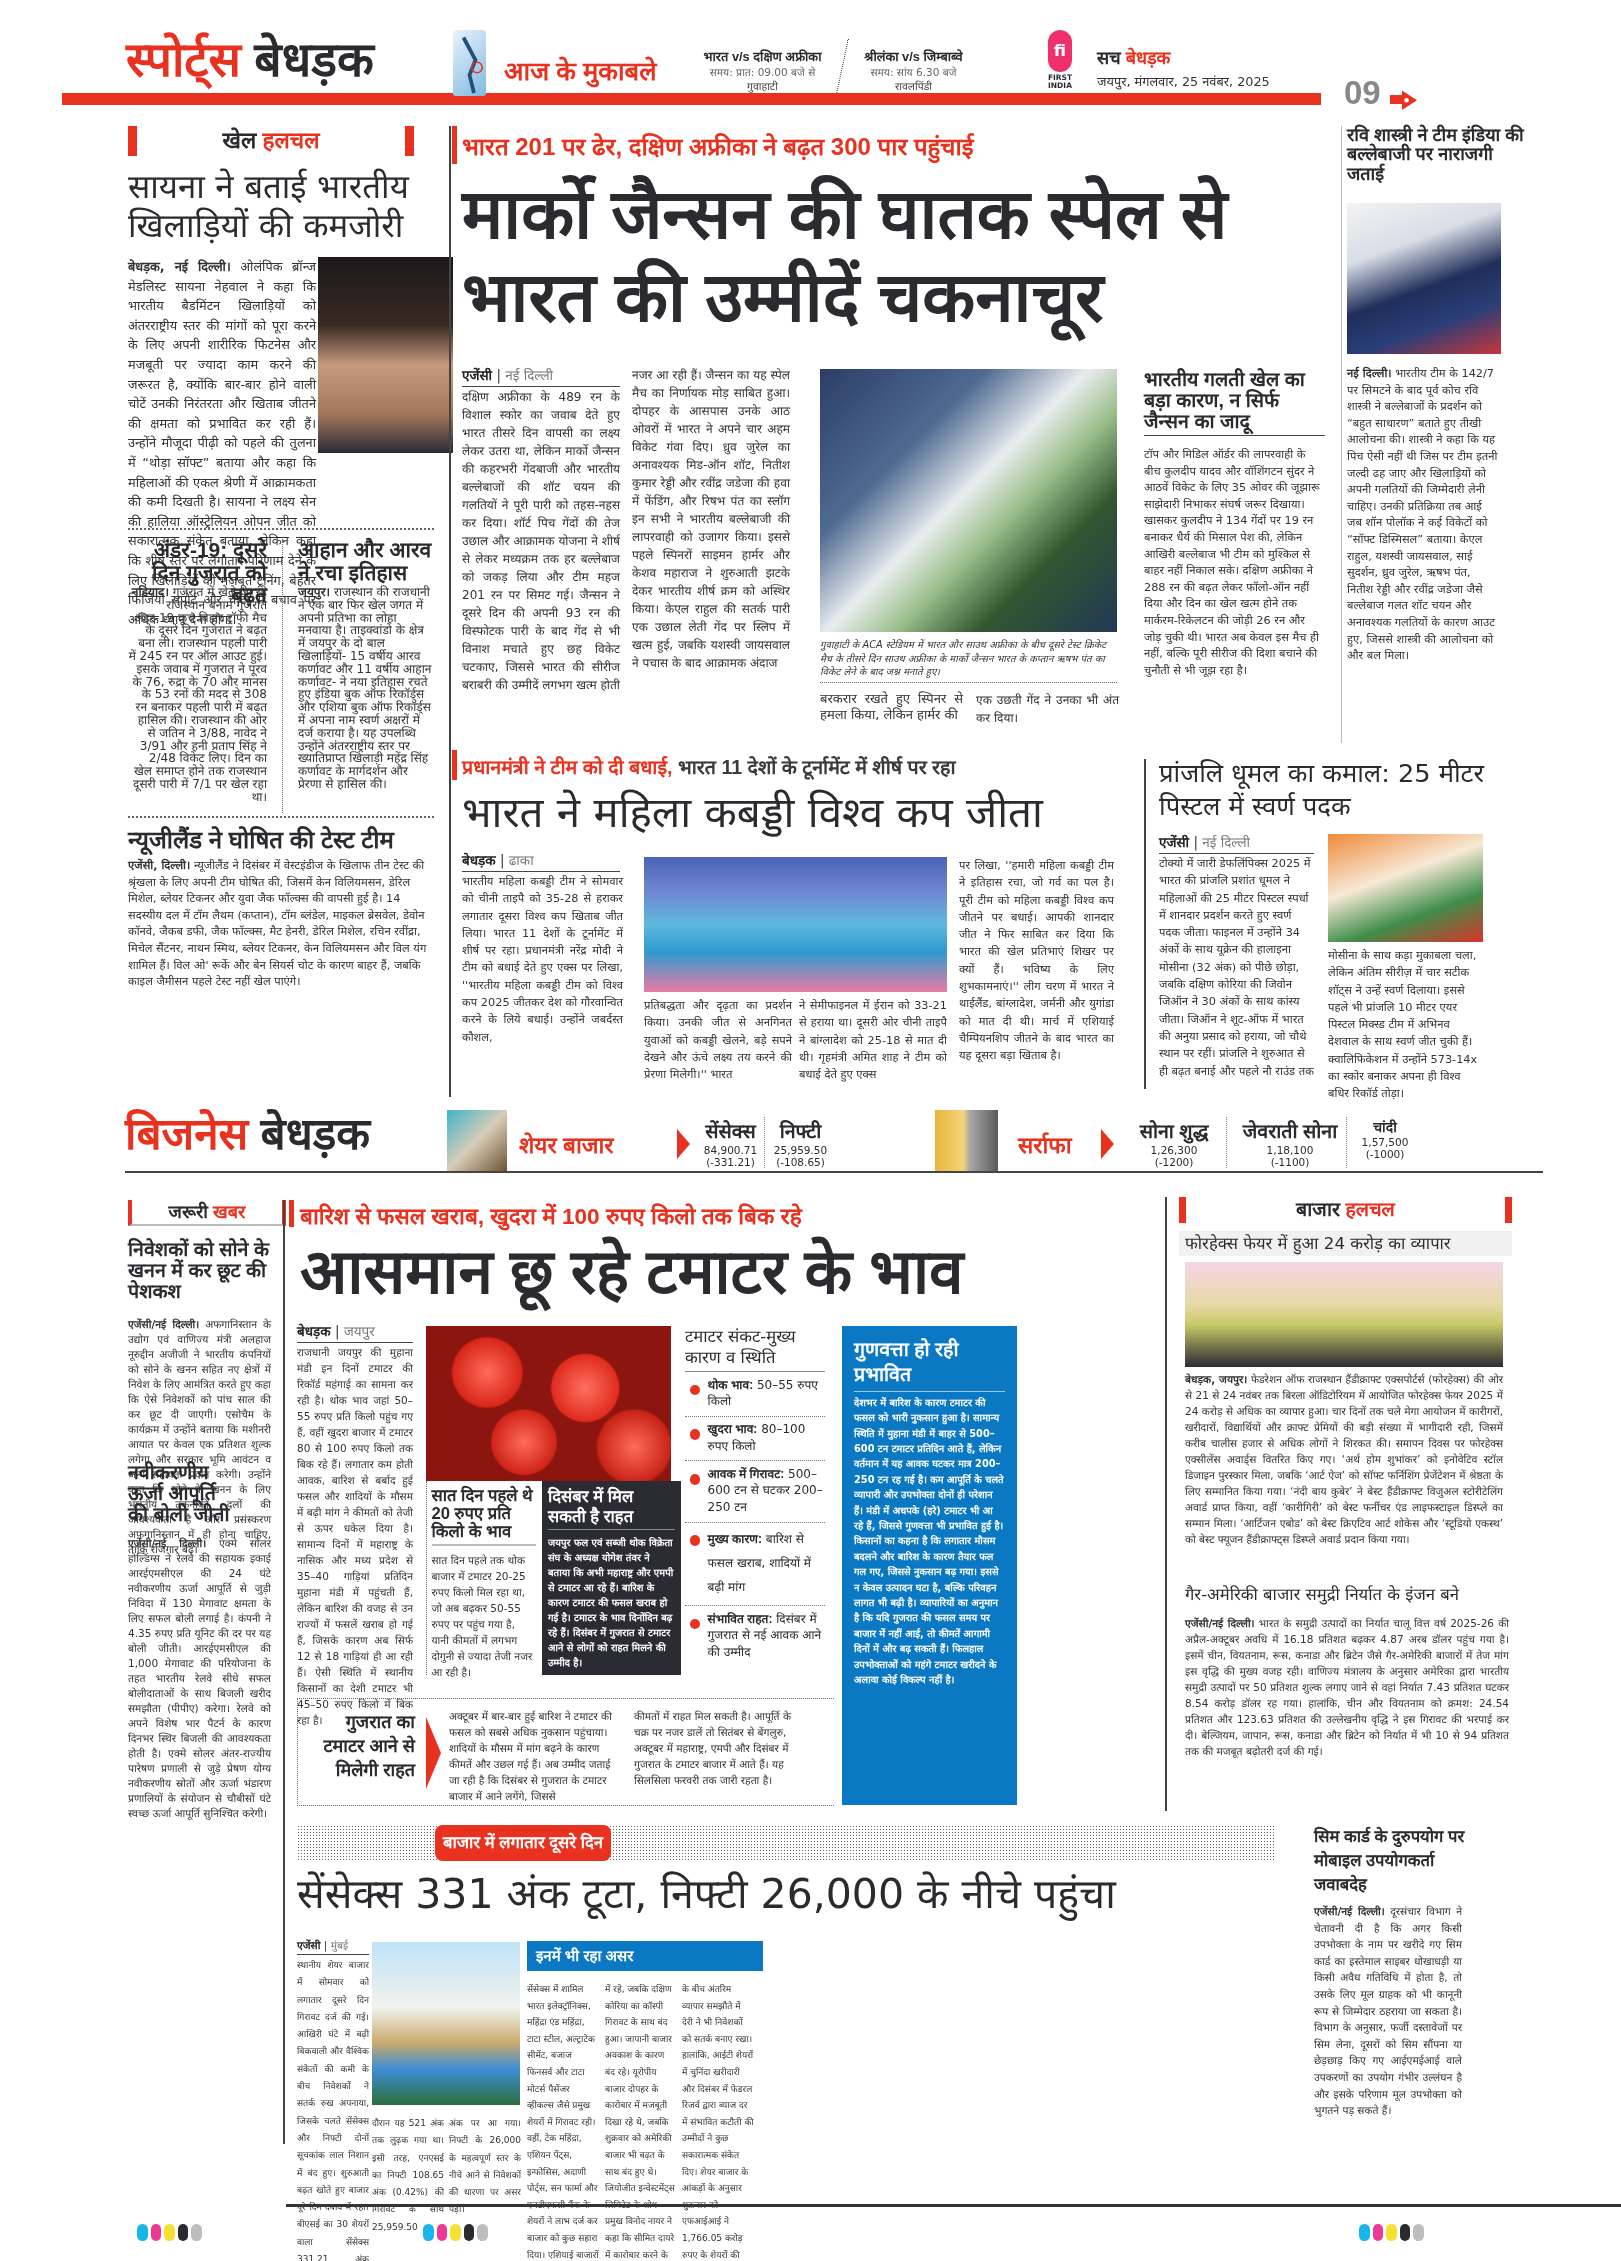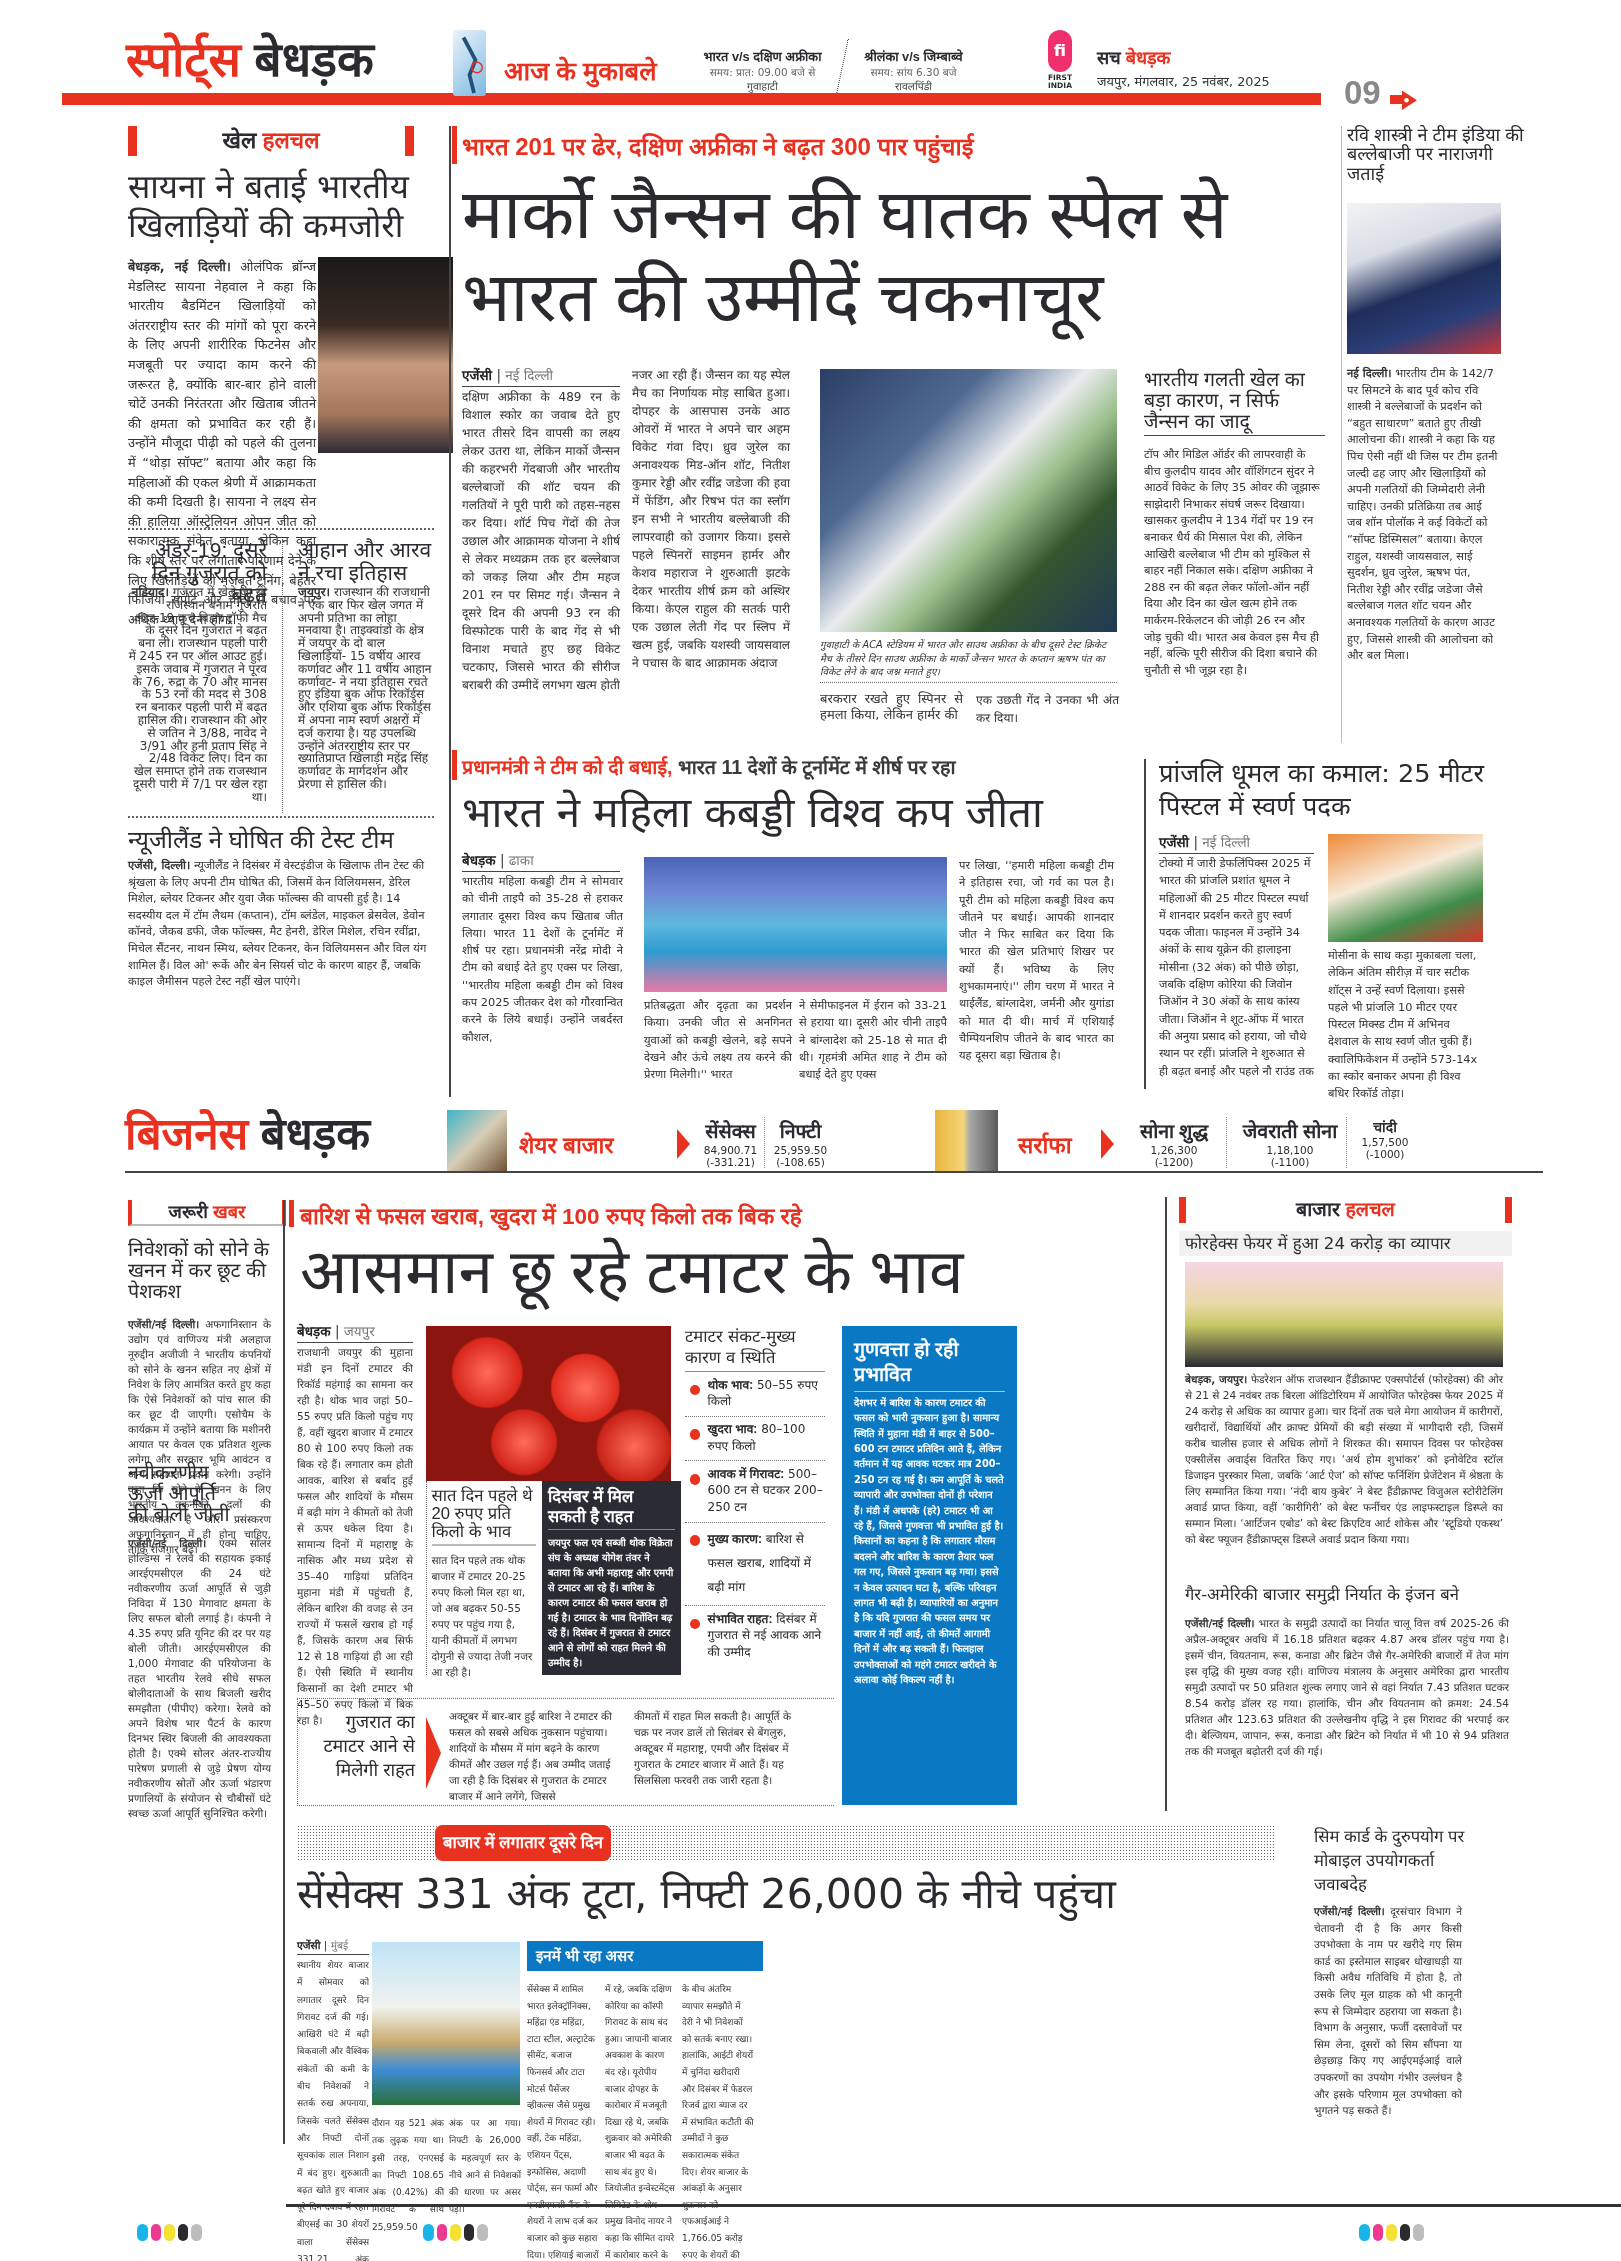--- a/index.html
+++ b/index.html
@@ -1,21 +1,21 @@
 <!DOCTYPE html>
 <html style="font-size:12px"><head>
 <meta charset="utf-8">
 <style>
   *{box-sizing:border-box;margin:0;padding:0}
   body{width:1621px;height:2261px;background:#fff;font-family:"DejaVu Sans",sans-serif;color:#2b2b2f;position:relative;overflow:hidden}
   .abs{position:absolute}
   .red{color:#e8321f}
   .body-text{font-size:14.3px;line-height:22.6px;color:#333;text-align:justify}
   .dek{font-family:"Liberation Sans",sans-serif;font-weight:bold;color:#e8321f}
-  .hl{font-family:"Liberation Sans",sans-serif;font-weight:normal;color:#2b2b2f;line-height:1.08}
+  .hl{font-family:"Liberation Sans",sans-serif;font-weight:bold;color:#2b2b2f;line-height:1.08}
   .hl-light{font-family:"DejaVu Sans",sans-serif;font-weight:normal;color:#2b2b2f;line-height:1.15}
   .byline{font-size:13.5px;border-bottom:1.5px solid #444;padding-bottom:2.3px;margin-bottom:4.5px;color:#333}
   .byline b{color:#222}
   .byline span{color:#777}
   .vline{position:absolute;width:1.5px;background:#444}
   .dotline{position:absolute;border-top:2.3px dotted #666;height:0}
   .photo{position:absolute;overflow:hidden}
   .sect-bar{position:absolute;height:10.5px;background:#e8321f}
   .reg-dot{display:inline-block;width:10.5px;height:16.6px;border-radius:5.3px;margin-right:3px}
   .kicker-box{background:#e8321f;color:#fff;font-family:"Liberation Sans",sans-serif;font-weight:bold;border-radius:7.5px;text-align:center}
@@ -162,21 +162,21 @@
 </div>
 <div class="abs" style="left:769px;top:1117px;width:63px;text-align:center">
   <div style="font-weight:bold;font-size:19.6px;font-family:'Liberation Sans',sans-serif">निफ्टी</div>
   <div style="font-size:10.5px">25,959.50</div>
   <div style="font-size:10.5px">(-108.65)</div>
 </div>
 <div class="photo" style="left:935px;top:1110px;width:63px;height:62px;background:linear-gradient(90deg,#e8b53d 0%,#f5d57a 45%,#a8a8a8 55%,#5a5a5a 100%)"></div>
 <div class="abs red" style="left:1018px;top:1129px;font-family:'Liberation Sans',sans-serif;font-weight:bold;font-size:22.6px">सर्राफा</div>
 <div class="abs" style="left:1101px;top:1129px;width:0;height:0;border-top:15px solid transparent;border-bottom:15px solid transparent;border-left:13.5px solid #e8321f"></div>
 <div class="abs" style="left:1122px;top:1117px;width:105px;text-align:center;border-right:1.5px dotted #888">
-  <div style="font-weight:bold;font-size:19.6px;font-family:Liberation Serif, serif">सोना शुद्ध</div>
+  <div style="font-weight:bold;font-size:19.6px;font-family:Liberation Sans, sans-serif">सोना शुद्ध</div>
   <div style="font-size:10.5px">1,26,300</div>
   <div style="font-size:10.5px">(-1200)</div>
 </div>
 <div class="abs" style="left:1234px;top:1117px;width:113px;text-align:center;border-right:1.5px dotted #888">
   <div style="font-weight:bold;font-size:19.6px;font-family:'Liberation Sans',sans-serif">जेवराती सोना</div>
   <div style="font-size:10.5px">1,18,100</div>
   <div style="font-size:10.5px">(-1100)</div>
 </div>
 <div class="abs" style="left:1355px;top:1117px;width:60px;text-align:center">
   <div style="font-weight:bold;font-size:14px;font-family:Liberation Serif, serif">चांदी</div>

